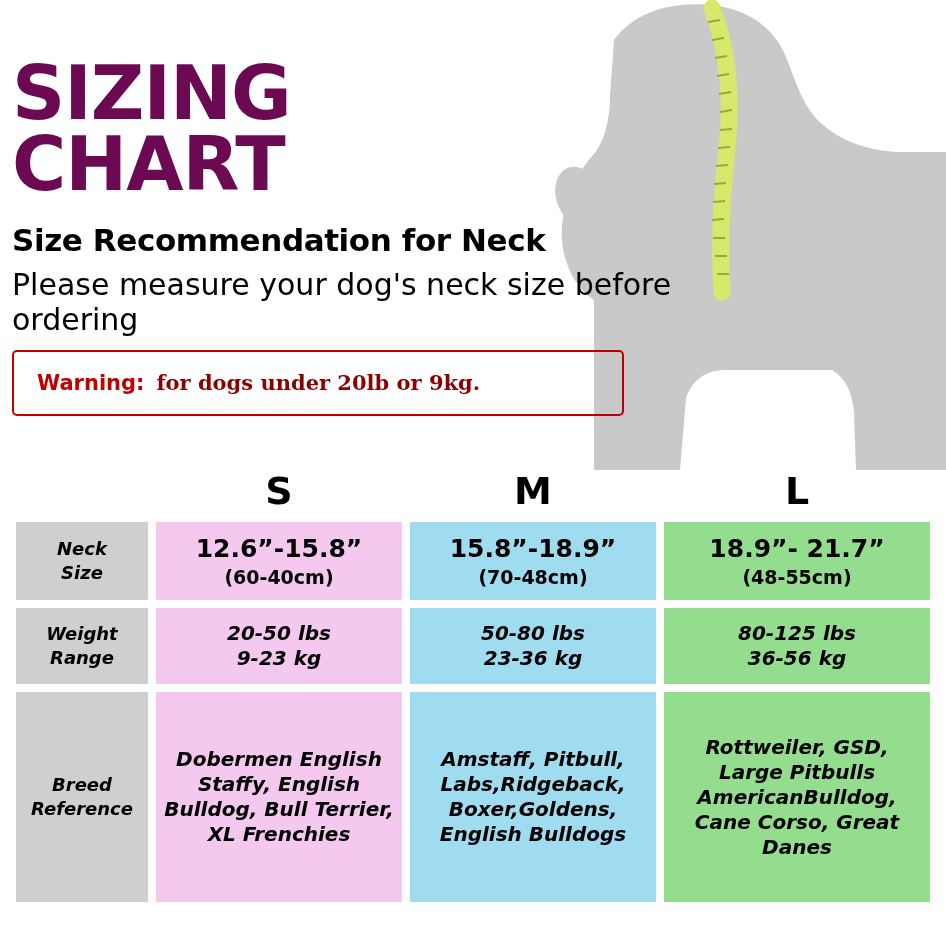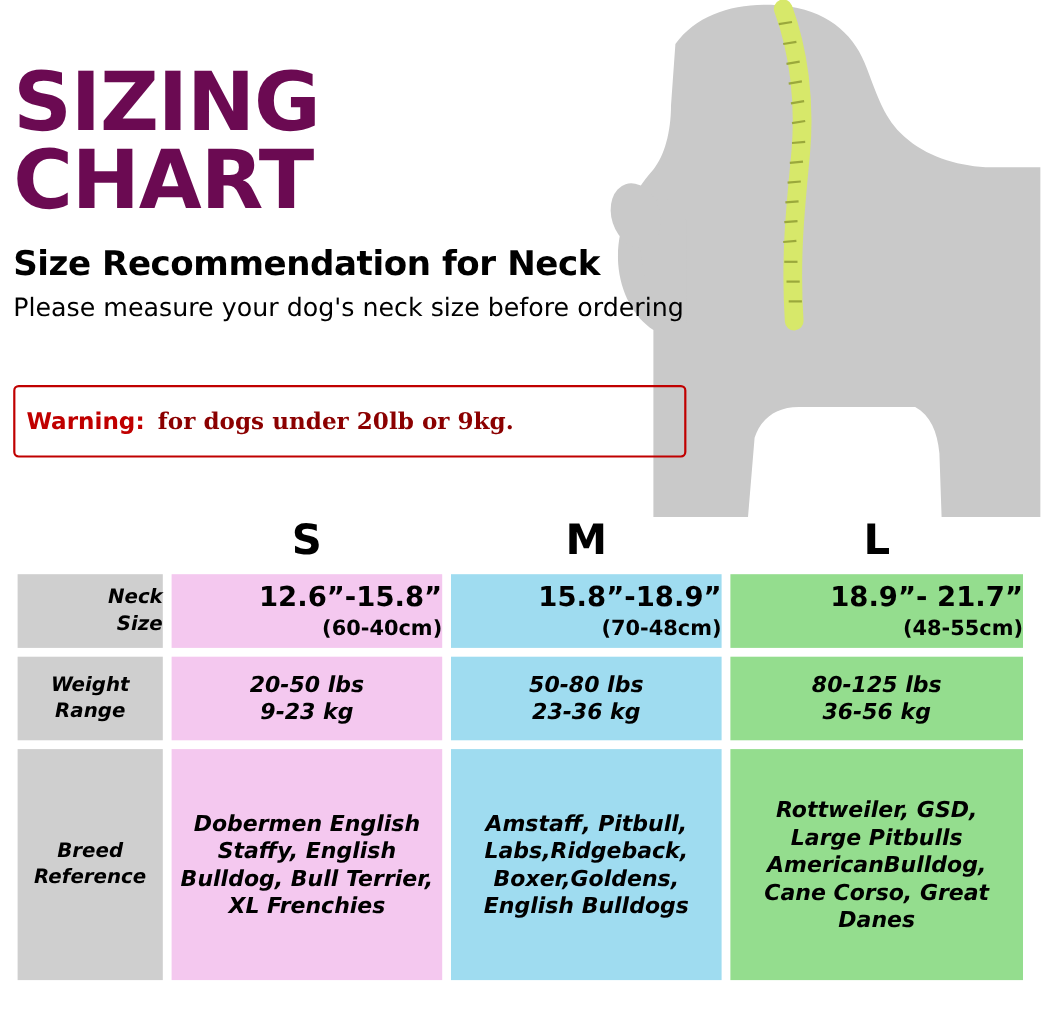--- a/index.html
+++ b/index.html
@@ -53,36 +53,36 @@
     font-family: "DejaVu Sans", sans-serif;
     font-weight: bold;
     color: #000000;
     font-size: 31px;
     letter-spacing: -0.4px;
   }
   .instruction {
     margin-top: 9px;
     font-family: "DejaVu Sans", sans-serif;
     color: #000000;
-    font-size: 23px;
+    font-size: 30px;
   }
 
   
   .warning-box {
     position: absolute;
     left: 12px;
     top: 350px;
     width: 612px;
     height: 66px;
     border: 2px solid #c00000;
     border-radius: 5px;
     box-sizing: border-box;
     display: flex;
     align-items: center;
-    padding: 0 10px;
+    padding: 0 23px;
   }
   .warning-label {
     color: #c00000;
     font-family: "DejaVu Sans", sans-serif;
     font-weight: bold;
     font-size: 21px;
     white-space: nowrap;
     margin-right: 12px;
   }
   .warning-text {
@@ -130,21 +130,21 @@
     text-align: center;
     font-family: "DejaVu Sans", sans-serif;
     font-weight: bold;
     color: #000;
     line-height: 1.25;
   }
   .cell-s { background: #f4c8ef; }
   .cell-m { background: #9fdcf0; }
   .cell-l { background: #94dd8e; margin-left: 32px; }
 
-  .neck-row td { height: 67px; text-align: right; }
+  .neck-row td { height: 78px; }
   .neck-main { font-size: 25px; display: block; }
   .neck-sub { font-size: 19px; display: block; margin-top: 2px; }
 
   .weight-row td { height: 76px; }
   .weight-line { font-size: 20px; font-style: italic; display: block; }
 
   .breed-row td { height: 210px; }
   .breed-text {
     font-size: 20px;
     font-style: italic;

